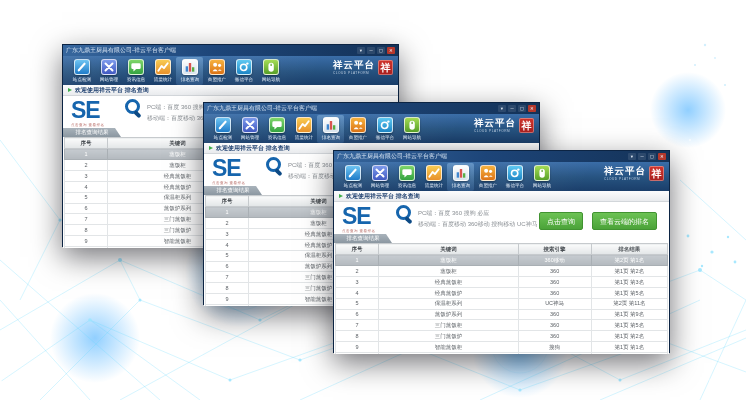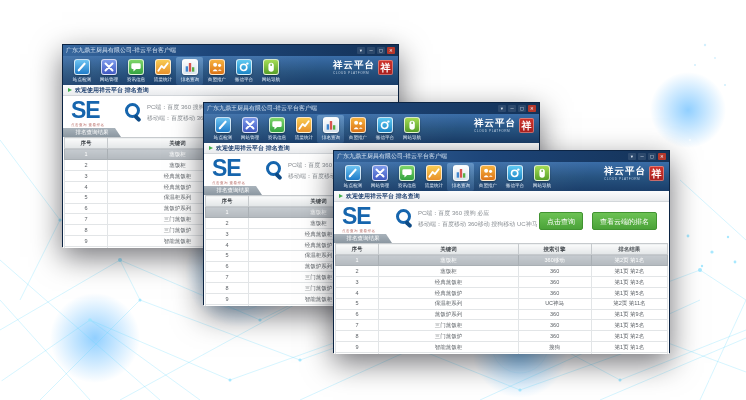--- a/index.html
+++ b/index.html
@@ -46,21 +46,21 @@
     box-shadow:inset 0 0 0 1px rgba(255,255,255,.35);}
 
   .welcome{height:11px;background:linear-gradient(#fcfcfd,#e9ebee);border-bottom:1px solid #d2d6da;
     display:flex;align-items:center;gap:3px;padding:0 5px;box-sizing:border-box;}
   .welcome-icon{width:0;height:0;border-left:4px solid #3fae49;border-top:2.5px solid transparent;border-bottom:2.5px solid transparent;}
   .welcome-text{font-size:6px;font-weight:bold;color:#1c3e6e;white-space:nowrap;}
 
   .content{position:relative;height:152px;background:#fff;overflow:hidden;}
 
   .seo-logo{position:absolute;left:8px;top:3px;width:72px;}
-  .seo-row{display:flex;align-items:flex-end;gap:24px;}
+  .seo-row{display:flex;align-items:flex-start;gap:24px;}
   .seo-se{font-size:23px;font-weight:bold;color:#1665ad;letter-spacing:-1px;line-height:1;}
   .seo-glass{position:relative;display:inline-block;width:19px;height:19px;margin-left:1px;}
   .seo-ring{position:absolute;left:0;top:0;width:15px;height:15px;border:3.5px solid #1665ad;border-radius:50%;box-sizing:border-box;}
   .seo-handle{position:absolute;left:11px;top:11px;width:8px;height:3.5px;background:#0d4a85;border-radius:2px;transform:rotate(45deg);transform-origin:0 0;}
   .seo-tagline{font-size:3.5px;color:#b4645e;letter-spacing:.5px;margin-top:1px;white-space:nowrap;}
   .seo-info{position:absolute;left:84px;top:6px;font-size:6px;color:#8a8f94;line-height:1.9;white-space:nowrap;}
 
   .btns{position:absolute;right:12px;top:10px;display:flex;gap:9px;}
   .btn{display:inline-block;background:linear-gradient(#6cc254,#4ba339);color:#fff;font-size:7px;
     line-height:1;padding:4.5px 7px;border-radius:2px;border:1px solid #419331;white-space:nowrap;}

